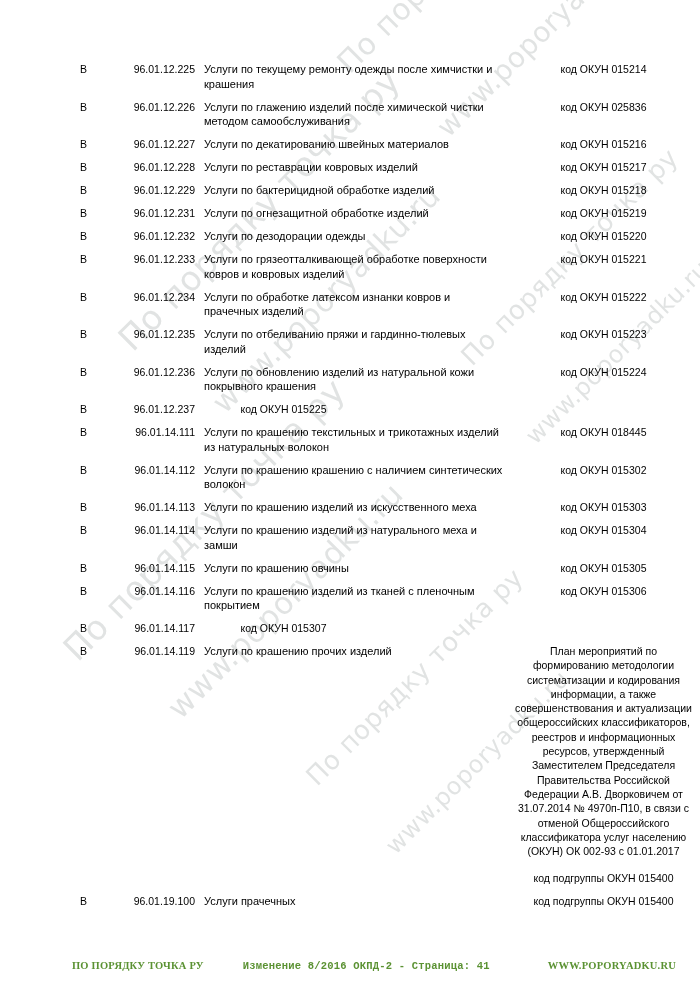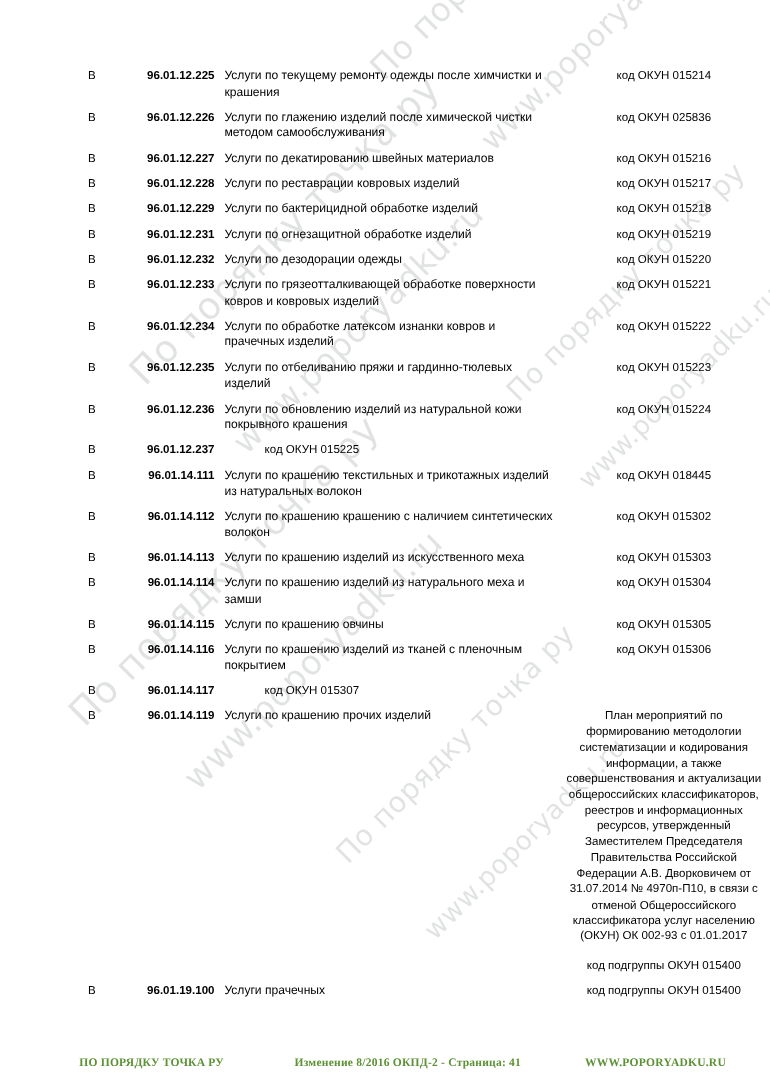--- a/index.html
+++ b/index.html
@@ -75,21 +75,20 @@
     color: #000;
   }
   .col-code {
     width: 75px;
     flex: 0 0 75px;
     font-size: 10.5px;
     line-height: 14.5px;
     text-align: right;
     color: #000;
     white-space: nowrap;
-    font-weight: bold;
   }
   .col-name {
     flex: 1 1 auto;
     padding-left: 9px;
     padding-right: 8px;
     font-size: 11px;
     line-height: 14.5px;
     color: #000;
   }
   .col-okun {
@@ -127,22 +126,23 @@
     font-weight: bold;
     font-size: 10.5px;
     color: #5b9233;
     letter-spacing: 0.2px;
   }
   #footer .f-left {
     margin-left: 72px;
     white-space: nowrap;
   }
   #footer .f-mid {
-    margin-left: 64px;
-    white-space: nowrap;
+    margin-left: 39px;
+    white-space: nowrap;
+    font-family: Liberation Mono, monospace;
   }
   #footer .f-right {
     margin-left: 58px;
     white-space: nowrap;
   }
 </style>
 </head>
 <body>
 
 <div id="page">

